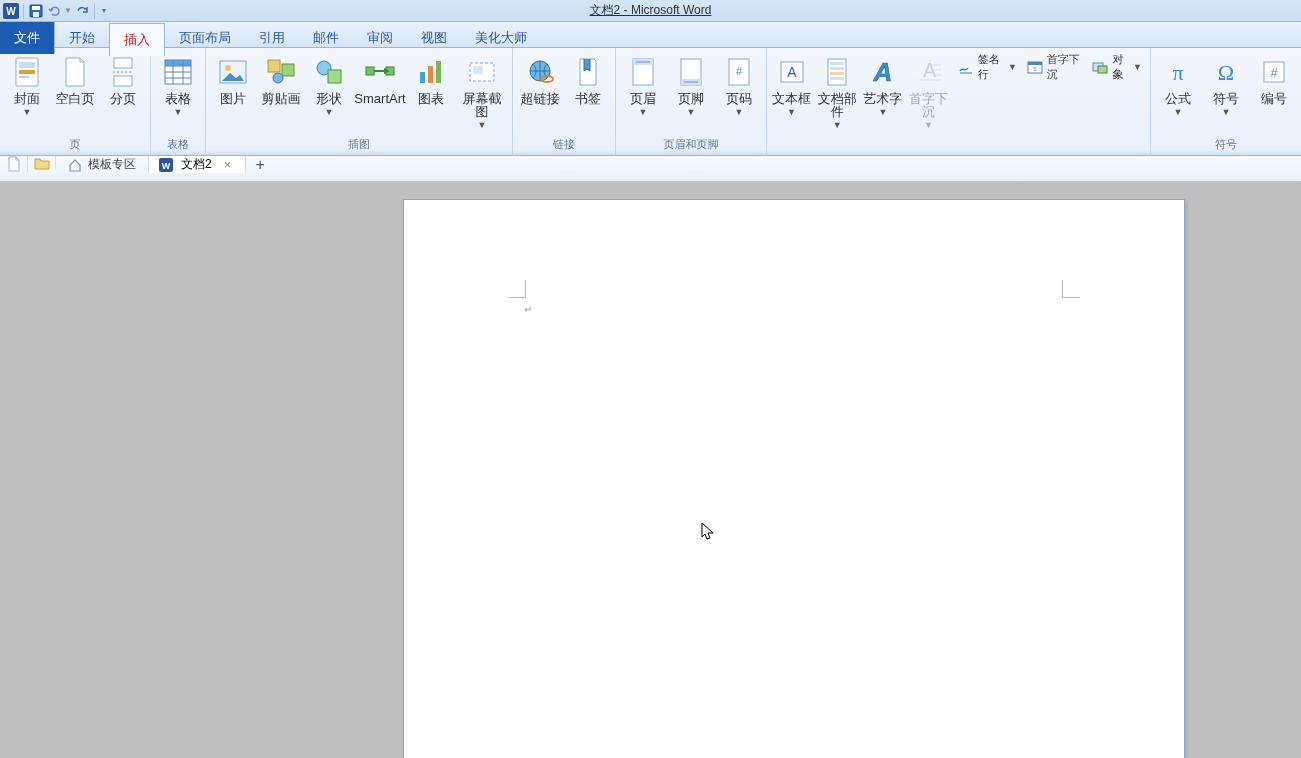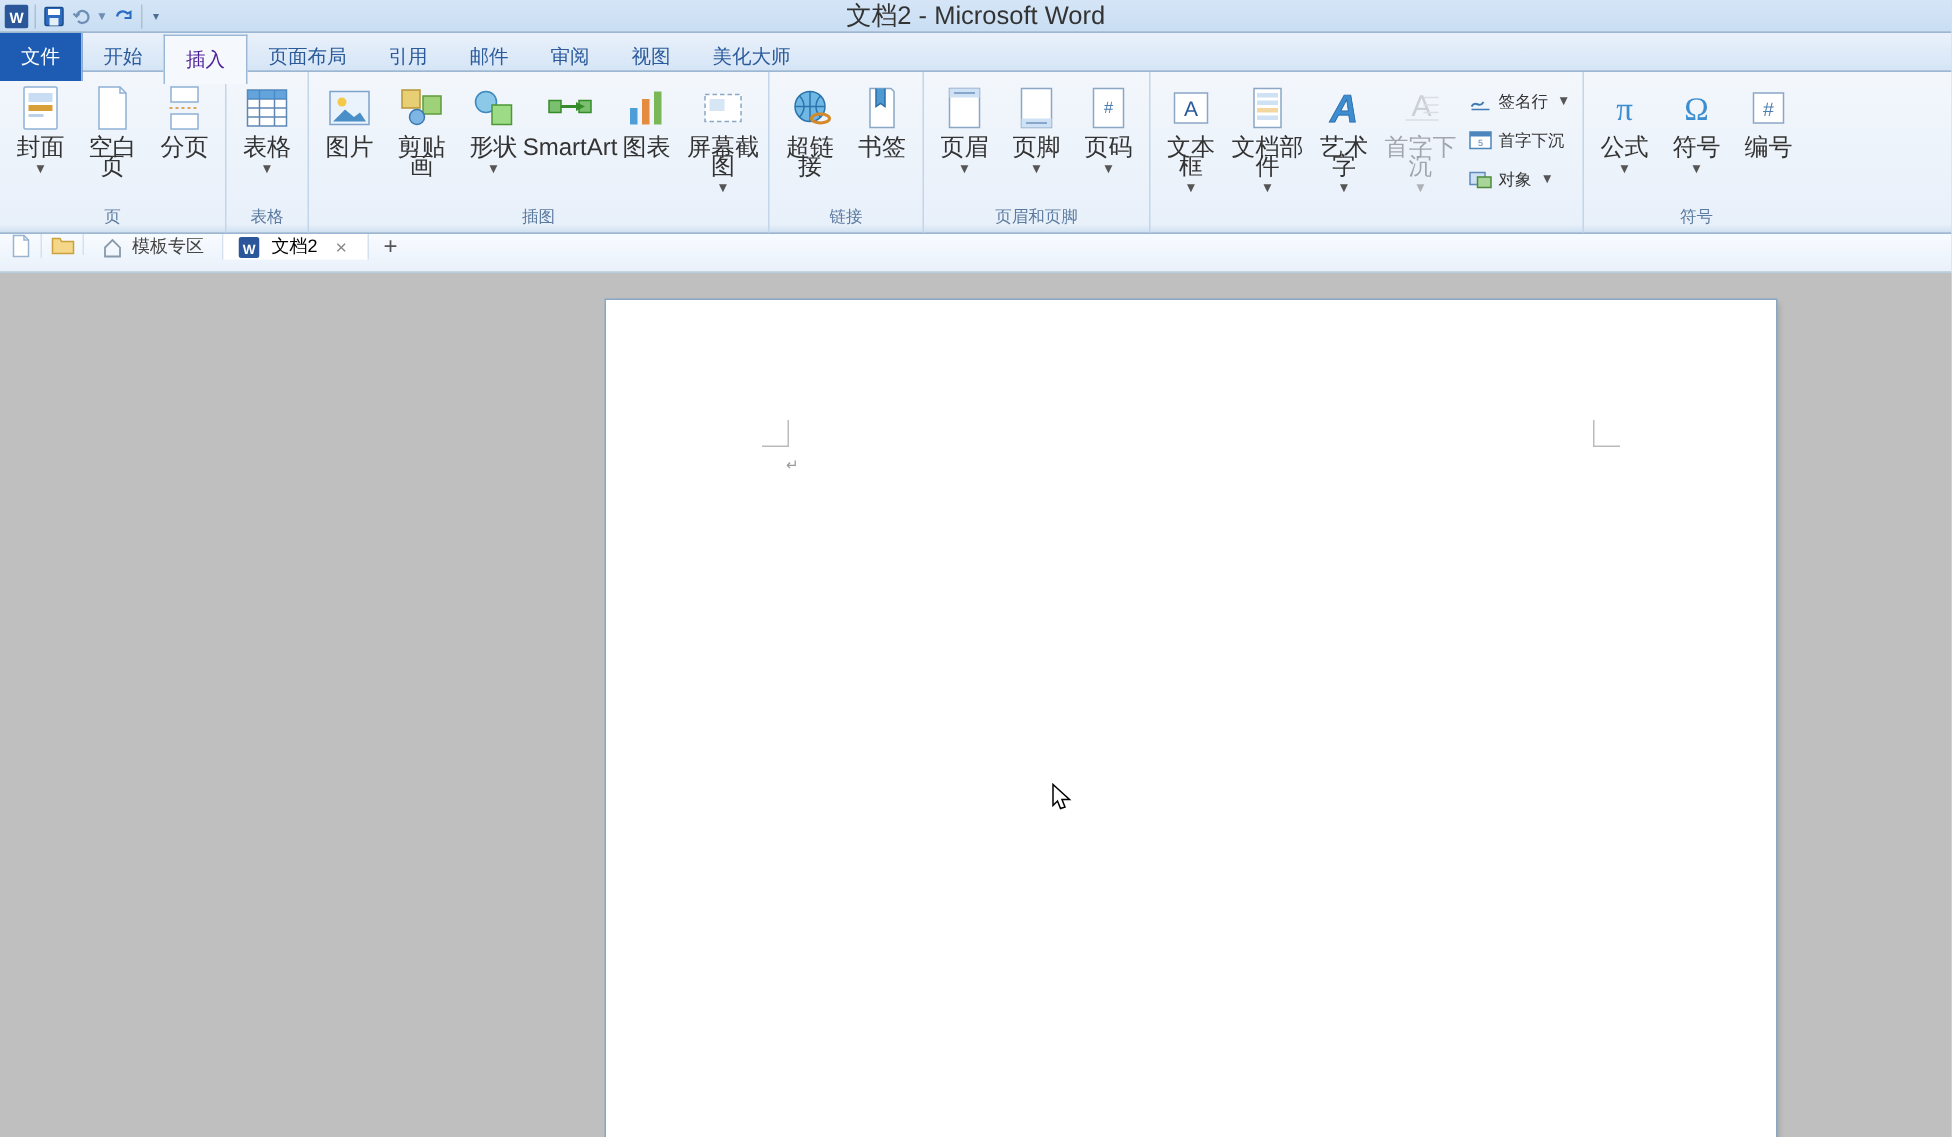--- a/index.html
+++ b/index.html
@@ -18,38 +18,38 @@
   height: 22px;
   background: linear-gradient(#d5e5f7, #c9def3);
   border-bottom: 1px solid #9ab8d6;
   display: flex;
   align-items: center;
   position: relative;
 }
 .qat { display: flex; align-items: center; gap: 2px; padding: 0 3px; height: 100%; }
 .qat .icn { width: 16px; height: 16px; display:flex; align-items:center; justify-content:center; }
 .qat-sep { width: 1px; height: 16px; background: rgba(0,0,0,.15); margin: 0 2px;}
-.title-text { position:absolute; left:50%; transform:translateX(-50%); color:#333; font-size:17px; }
+.title-text { position:absolute; left:50%; transform:translateX(-50%); color:#333; font-size:12px;text-decoration:underline; }
 
 
 .main-tabs {
   height: 26px;
   background: linear-gradient(#eaf1fb, #d5e5f6);
   border-bottom: 1px solid #9ab8d6;
   display:flex; align-items: stretch;
 }
 .main-tab {
   padding: 16px 14px;
   display:flex; align-items:center;
   color:#2b5a9b;
   font-size: 13px;
   cursor: default;
 }
 .main-tab.file { background:#1e5bb3; color:#fff; border-right:1px solid #9ab8d6;}
-.main-tab.active { background:#f5f9fe; border:1px solid #9ab8d6; border-bottom:none; position: relative; top:1px; color:#4c1d95;}
+.main-tab.active { background:#f5f9fe; border:1px solid #9ab8d6; border-bottom:none; position: relative; top:1px; color:#b91c1c;}
 
 
 .ribbon {
   height: 108px;
   background: linear-gradient(#f3f7fc, #e8f0fa 95%, #cfe0f1);
   border-bottom: 1px solid #9ab8d6;
   display:flex;
   align-items: stretch;
 }
 .ribbon-group {
@@ -60,25 +60,25 @@
 .ribbon-group .content { flex:1; display:flex; align-items:flex-start; gap:2px; }
 .ribbon-group .group-label { text-align:center; color:#5b7aa0; font-size:11px; padding:2px 0 3px;}
 .big-btn {
   width: 46px; height: 84px;
   display:flex; flex-direction:column; align-items:center; justify-content:flex-start;
   padding-top: 4px; gap:4px;
   border:1px solid transparent; border-radius:3px;
 }
 .big-btn.disabled { opacity: .4; }
 .big-btn .big-icn { width:32px; height:32px; display:flex; align-items:center; justify-content:center; font-size:24px; }
-.big-btn .lbl { font-size:16px; color:#333; text-align:center; line-height:13px; }
+.big-btn .lbl { font-size:13px; color:#333; text-align:center; line-height:13px; }
 .big-btn .dd { font-size:9px; color:#555; margin-top:-2px;}
 
 
-.thin-col { display:flex; flex-direction:column; justify-content:flex-start; padding-top:4px; gap:2px;}
+.thin-col { display:flex; justify-content:flex-start; padding-top:4px; gap:2px;}
 .thin-item { display:flex; align-items:center; gap:4px; font-size:11px; color:#333; padding:1px 4px; height:24px;}
 .thin-item .dd { font-size:9px; color:#555; margin-left:2px;}
 
 
 .doc-tabs {
   height: 26px;
   background: linear-gradient(#f8fbff,#e9f1fb);
   border-bottom: 1px solid #b9cde2;
   display:flex; align-items:flex-start;
 }

